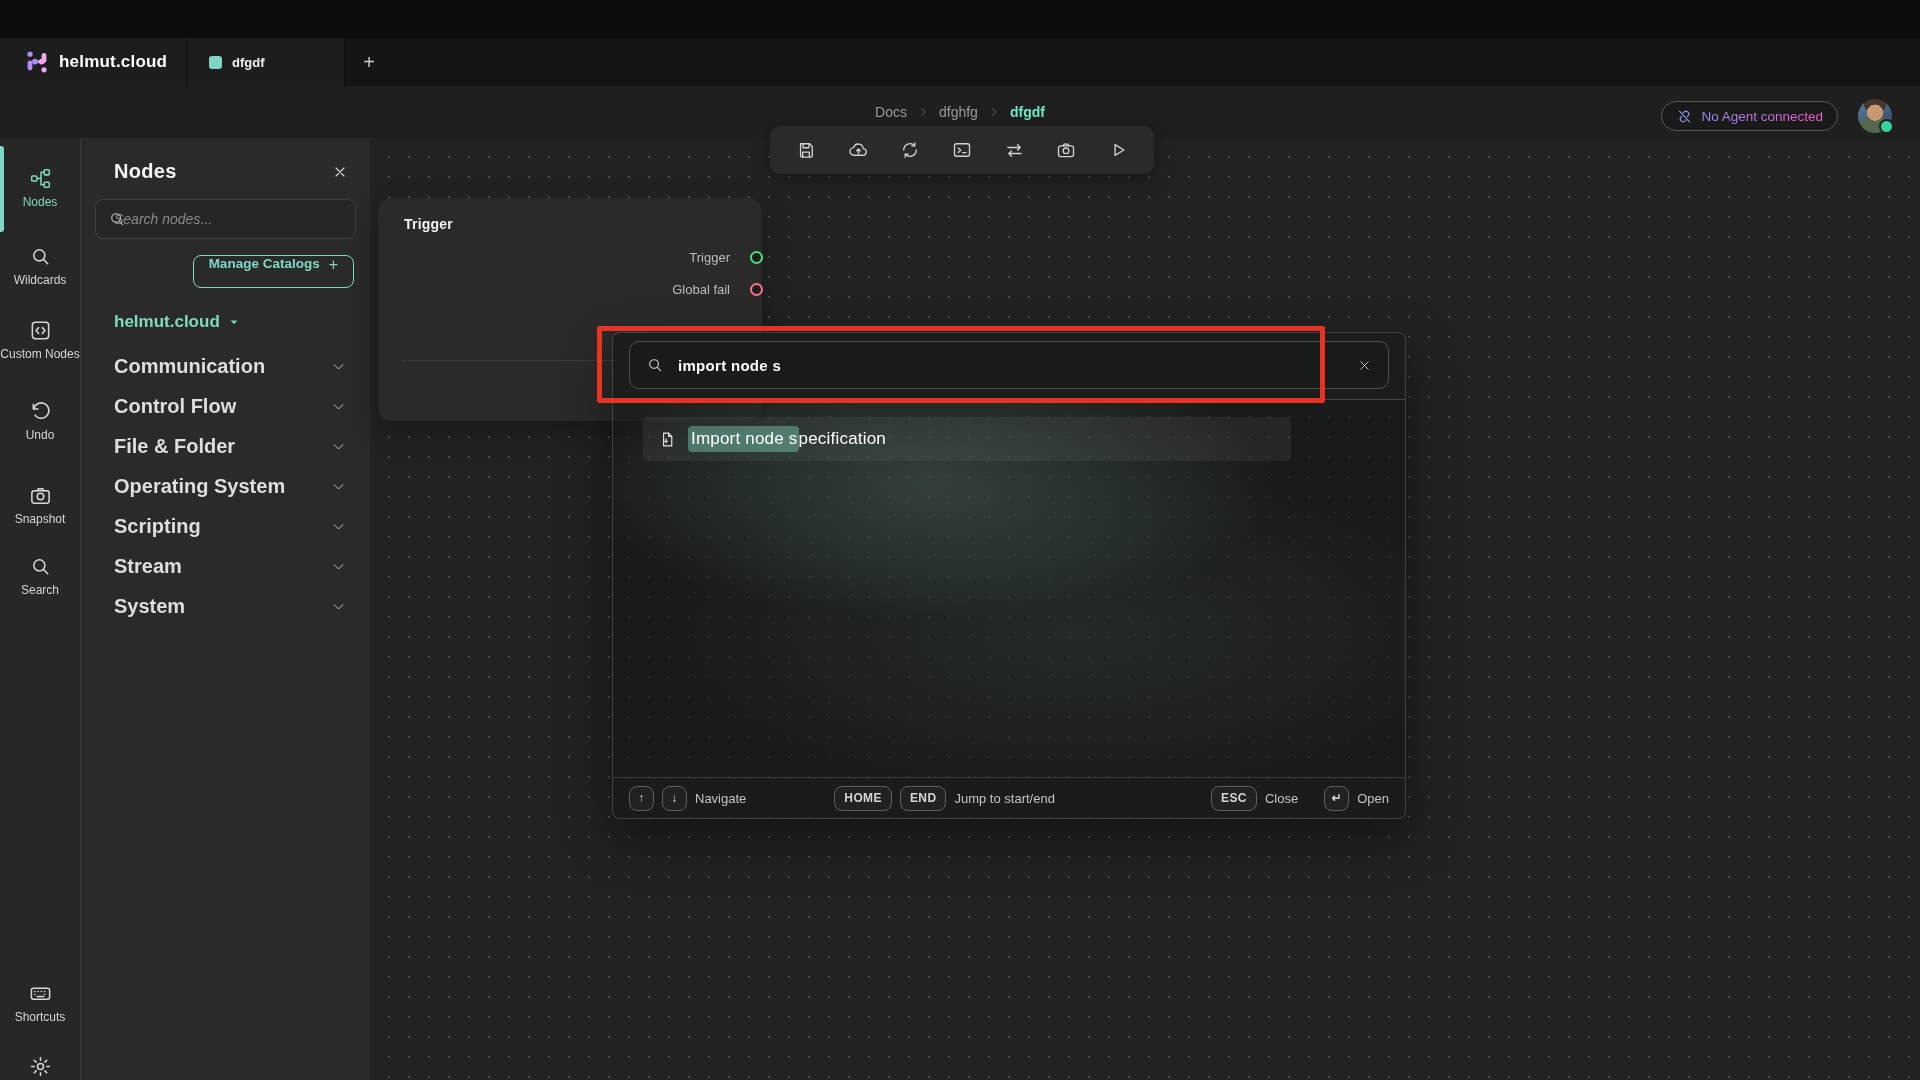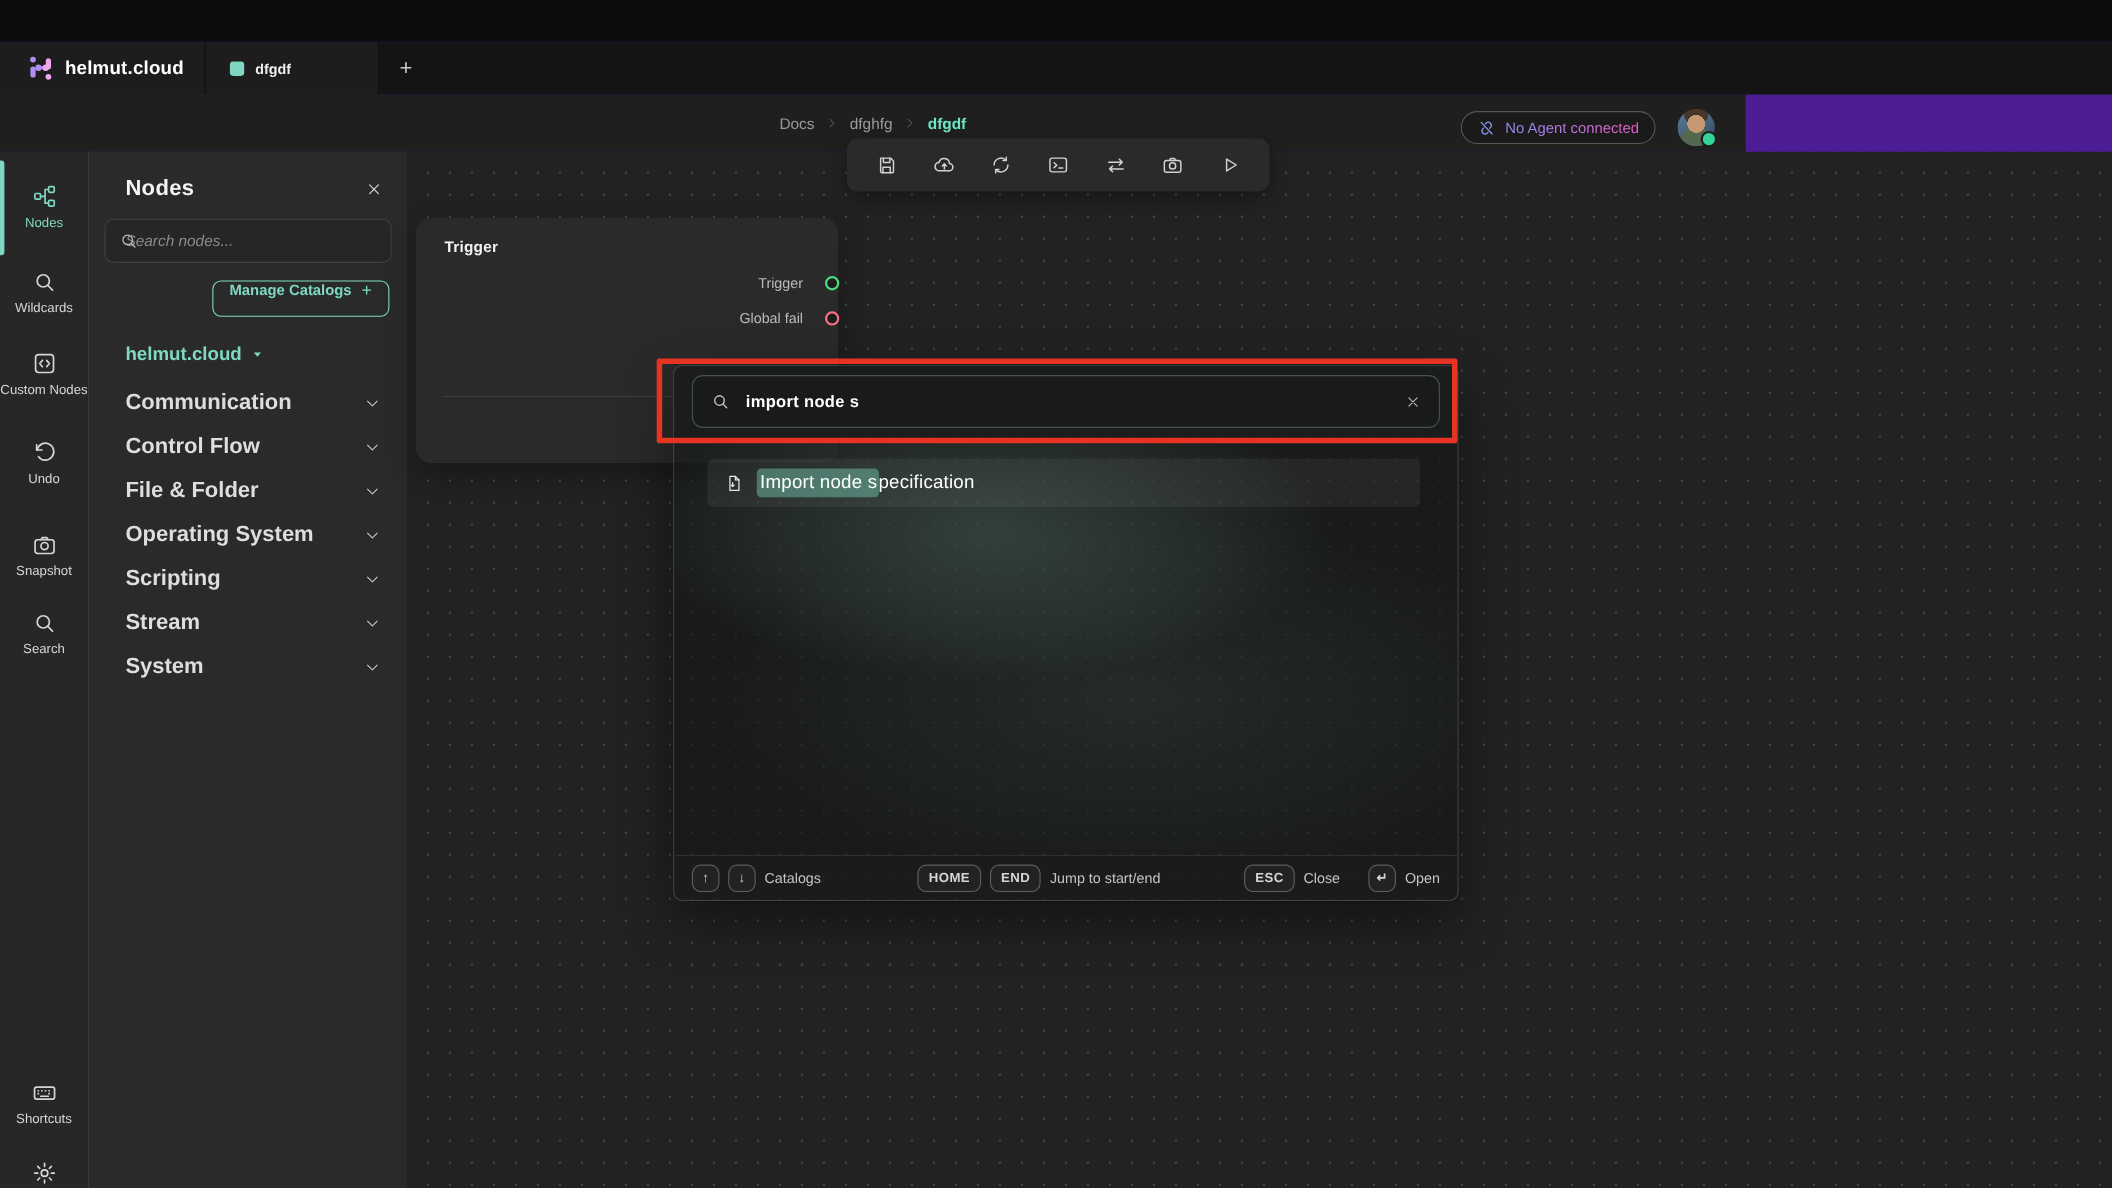--- a/index.html
+++ b/index.html
@@ -12,21 +12,21 @@
   
   .tabbar { position:absolute; left:0; top:0; width:1920px; height:48px; background:#141414; display:flex; align-items:stretch; }
   .logo-block { width:186px; background:#1d1d1d; display:flex; align-items:center; gap:9px; padding-left:24px; }
   .logo-text { font-size:17px; font-weight:700; color:#fff; letter-spacing:.2px; }
   .tab { width:159px; background:#1d1d1d; border-left:1px solid #0e0e0e; border-right:1px solid #0e0e0e; display:flex; align-items:center; gap:10px; padding-left:22px; cursor:pointer; }
   .tab-swatch { width:13px; height:13px; border-radius:3px; background:#7fd6c2; }
   .tab-label { font-size:13px; font-weight:600; color:#f0f0f0; }
   .new-tab { width:48px; display:flex; align-items:center; justify-content:center; font-size:20px; color:#c9c9c9; background:transparent; border:0; cursor:pointer; font-family:inherit; }
 
   
-  .header { position:absolute; left:0; top:48px; width:1587px; height:52px; background:#1f1f1f; }
+  .header { position:absolute; left:0; top:48px; width:1920px; height:52px; background:#1f1f1f; }
   .breadcrumb { position:absolute; left:0; right:0; top:0; height:52px; display:flex; align-items:center; justify-content:center; gap:10px; }
   .bc-item { font-size:14px; color:#9a9a9a; cursor:pointer; }
   .bc-item.current { color:#6ee7c7; font-weight:700; cursor:default; }
   .bc-sep { color:#6f6f6f; }
   .agent-badge { position:absolute; right:82px; top:15px; height:30px; display:flex; align-items:center; gap:8px; padding:0 14px; border:1px solid #565656; border-radius:15px; background:#1a1a1a; cursor:pointer; }
   .agent-badge .txt { font-size:13.5px; font-weight:500; background:linear-gradient(90deg,#8f8df5,#ef5dc8); -webkit-background-clip:text; background-clip:text; color:transparent; }
   .avatar { position:absolute; right:28px; top:13px; width:34px; height:34px; border-radius:50%; cursor:pointer;
     background:
       radial-gradient(circle at 50% 40%, #c59a72 0 30%, transparent 31%),
       radial-gradient(circle at 50% 12%, #46362b 0 32%, transparent 33%),
@@ -71,21 +71,21 @@
   
   .flow-node { position:absolute; left:378px; top:160px; width:384px; height:223px; background:#2a2a2a; border-radius:14px; z-index:2; box-shadow:0 10px 28px rgba(0,0,0,.30); }
   .node-title { position:absolute; left:26px; top:18px; font-size:14px; font-weight:700; color:#f2f2f2; letter-spacing:.2px; }
   .node-divider { position:absolute; left:24px; right:24px; top:162px; height:1px; background:#3c3c3c; }
   .port-row { position:absolute; right:-1px; display:flex; align-items:center; gap:20px; }
   .port-label { font-size:13px; color:#bcbcbc; }
   .port-dot { width:13px; height:13px; border-radius:50%; background:#1d1d1d; border:2.5px solid #4ade80; cursor:crosshair; }
   .port-dot.fail { border-color:#fb7185; }
 
   
-  .cmd-modal { position:absolute; left:612px; top:294px; width:714px; height:487px; z-index:5; border:1px solid rgba(255,255,255,.16); border-radius:8px; background:rgba(22,25,24,.42); box-shadow:0 18px 50px rgba(0,0,0,.45); }
+  .cmd-modal { position:absolute; left:612px; top:294px; width:794px; height:487px; z-index:5; border:1px solid rgba(255,255,255,.16); border-radius:8px; background:rgba(22,25,24,.42); box-shadow:0 18px 50px rgba(0,0,0,.45); }
   .cmd-top { position:absolute; left:0; top:0; right:0; height:66px; background:rgba(26,29,28,.92); border-radius:8px 8px 0 0; }
   .cmd-search { position:absolute; left:16px; right:16px; top:8px; height:48px; background:#191b1a; border:1px solid #4b4f4d; border-radius:10px; display:flex; align-items:center; }
   .cmd-search .mag { margin:0 14px 0 16px; color:#c9c9c9; }
   .cmd-search input { flex:1; background:transparent; border:0; outline:none; color:#fff; font-size:15px; font-weight:600; letter-spacing:.3px; font-family:inherit; }
   .cmd-clear { background:transparent; border:0; color:#bdbdbd; cursor:pointer; padding:6px 16px 6px 6px; }
   .cmd-sep { position:absolute; left:0; right:0; top:66px; height:1px; background:rgba(255,255,255,.18); }
   .cmd-body { position:absolute; left:0; right:0; top:67px; bottom:41px;
     background:
       radial-gradient(55% 45% at 40% 22%, rgba(122,168,148,.26), rgba(122,168,148,.09) 55%, rgba(122,168,148,0) 80%),
       radial-gradient(70% 60% at 58% 62%, rgba(110,150,133,.13), rgba(110,150,133,0) 75%),
@@ -379,21 +379,21 @@
           <path class="st" d="M6.5 3h7l4.5 4.5V21h-11.5z"></path>
           <path class="st" d="M13.5 3v4.5H18"></path>
           <path class="st" d="M10 11v5M8.2 14.2L10 16l1.8-1.8"></path>
         </svg>
         <span class="res-text"><mark>Import node s</mark><span>pecification</span></span>
       </div>
     </div>
     <div class="cmd-footer">
       <span class="keycap sq">↑</span>
       <span class="keycap sq">↓</span>
-      <span class="hint">Catalogs</span>
+      <span class="hint">Navigate</span>
       <span class="keycap" style="margin-left:80px">HOME</span>
       <span class="keycap">END</span>
       <span class="hint">Jump to start/end</span>
       <span class="keycap" style="margin-left:auto">ESC</span>
       <span class="hint">Close</span>
       <span class="keycap sq" style="margin-left:18px">↵</span>
       <span class="hint">Open</span>
     </div>
   </div>
 

